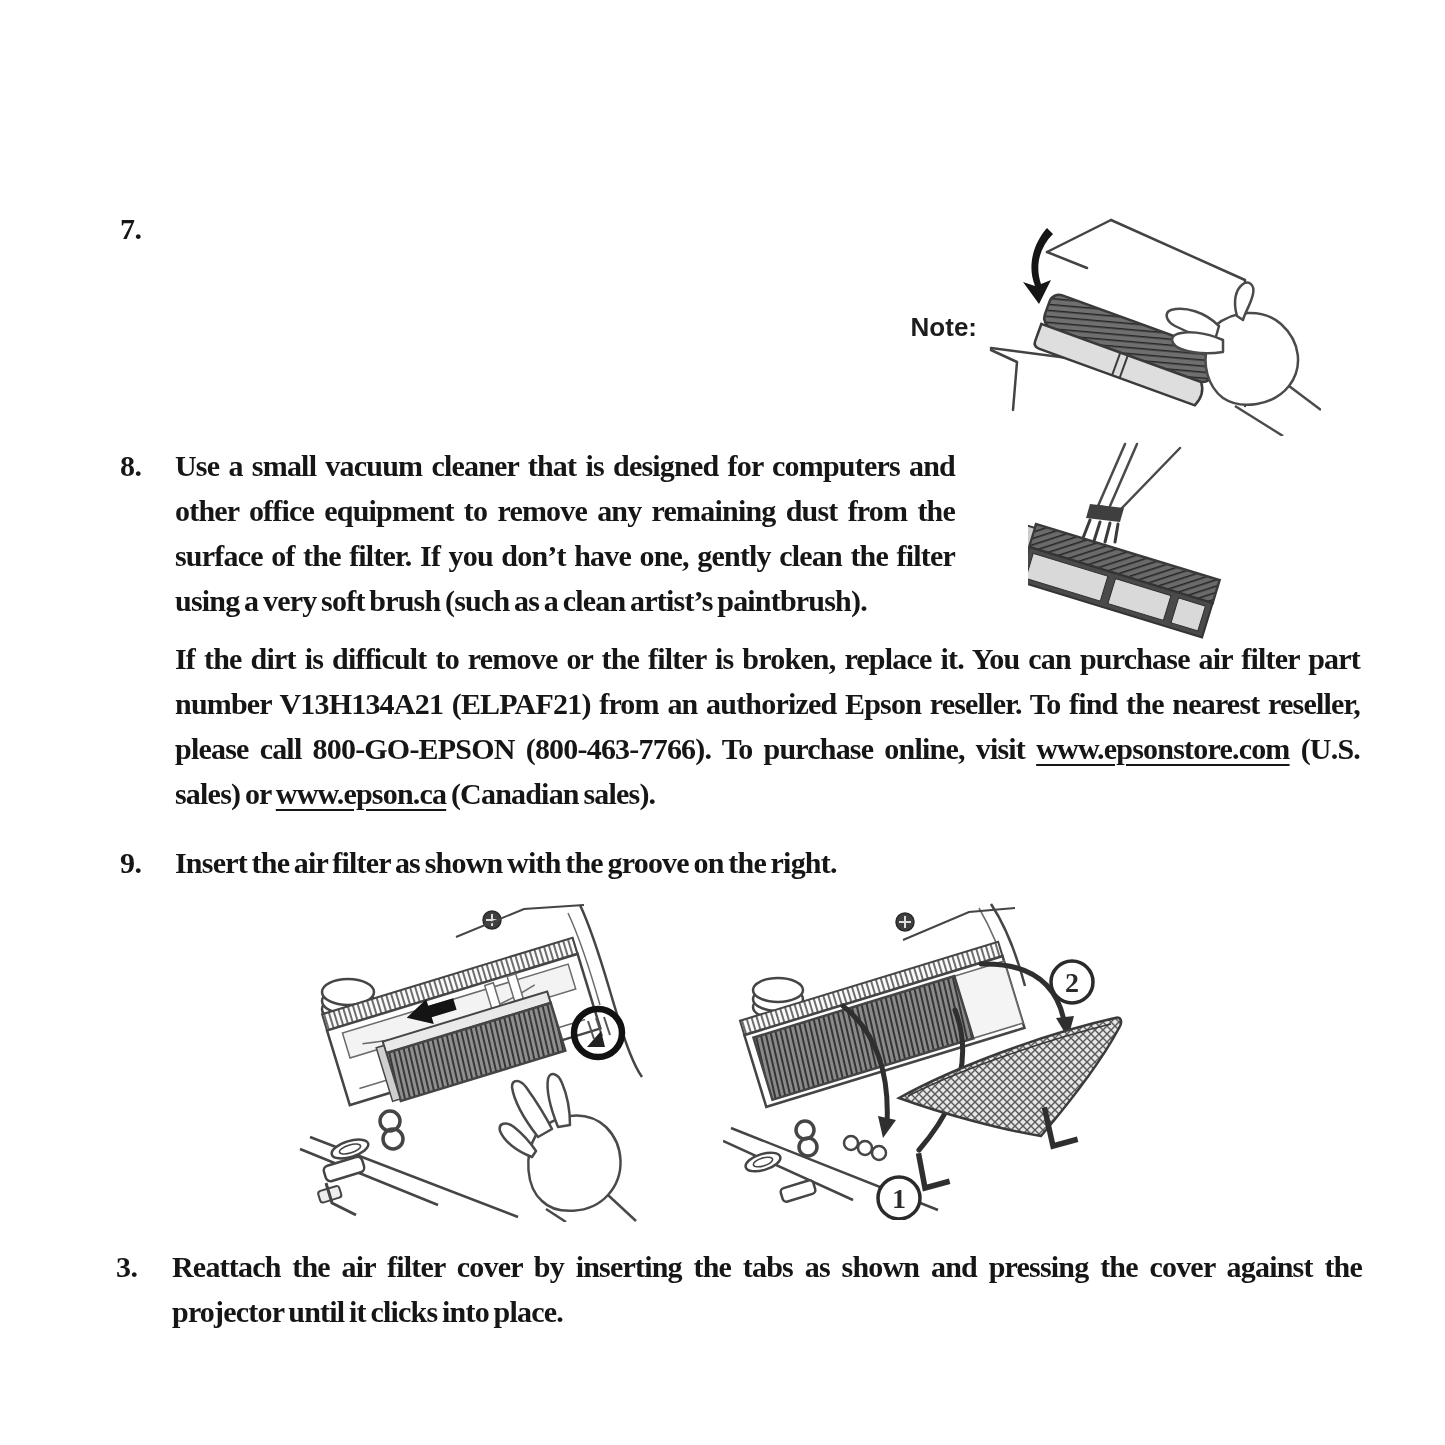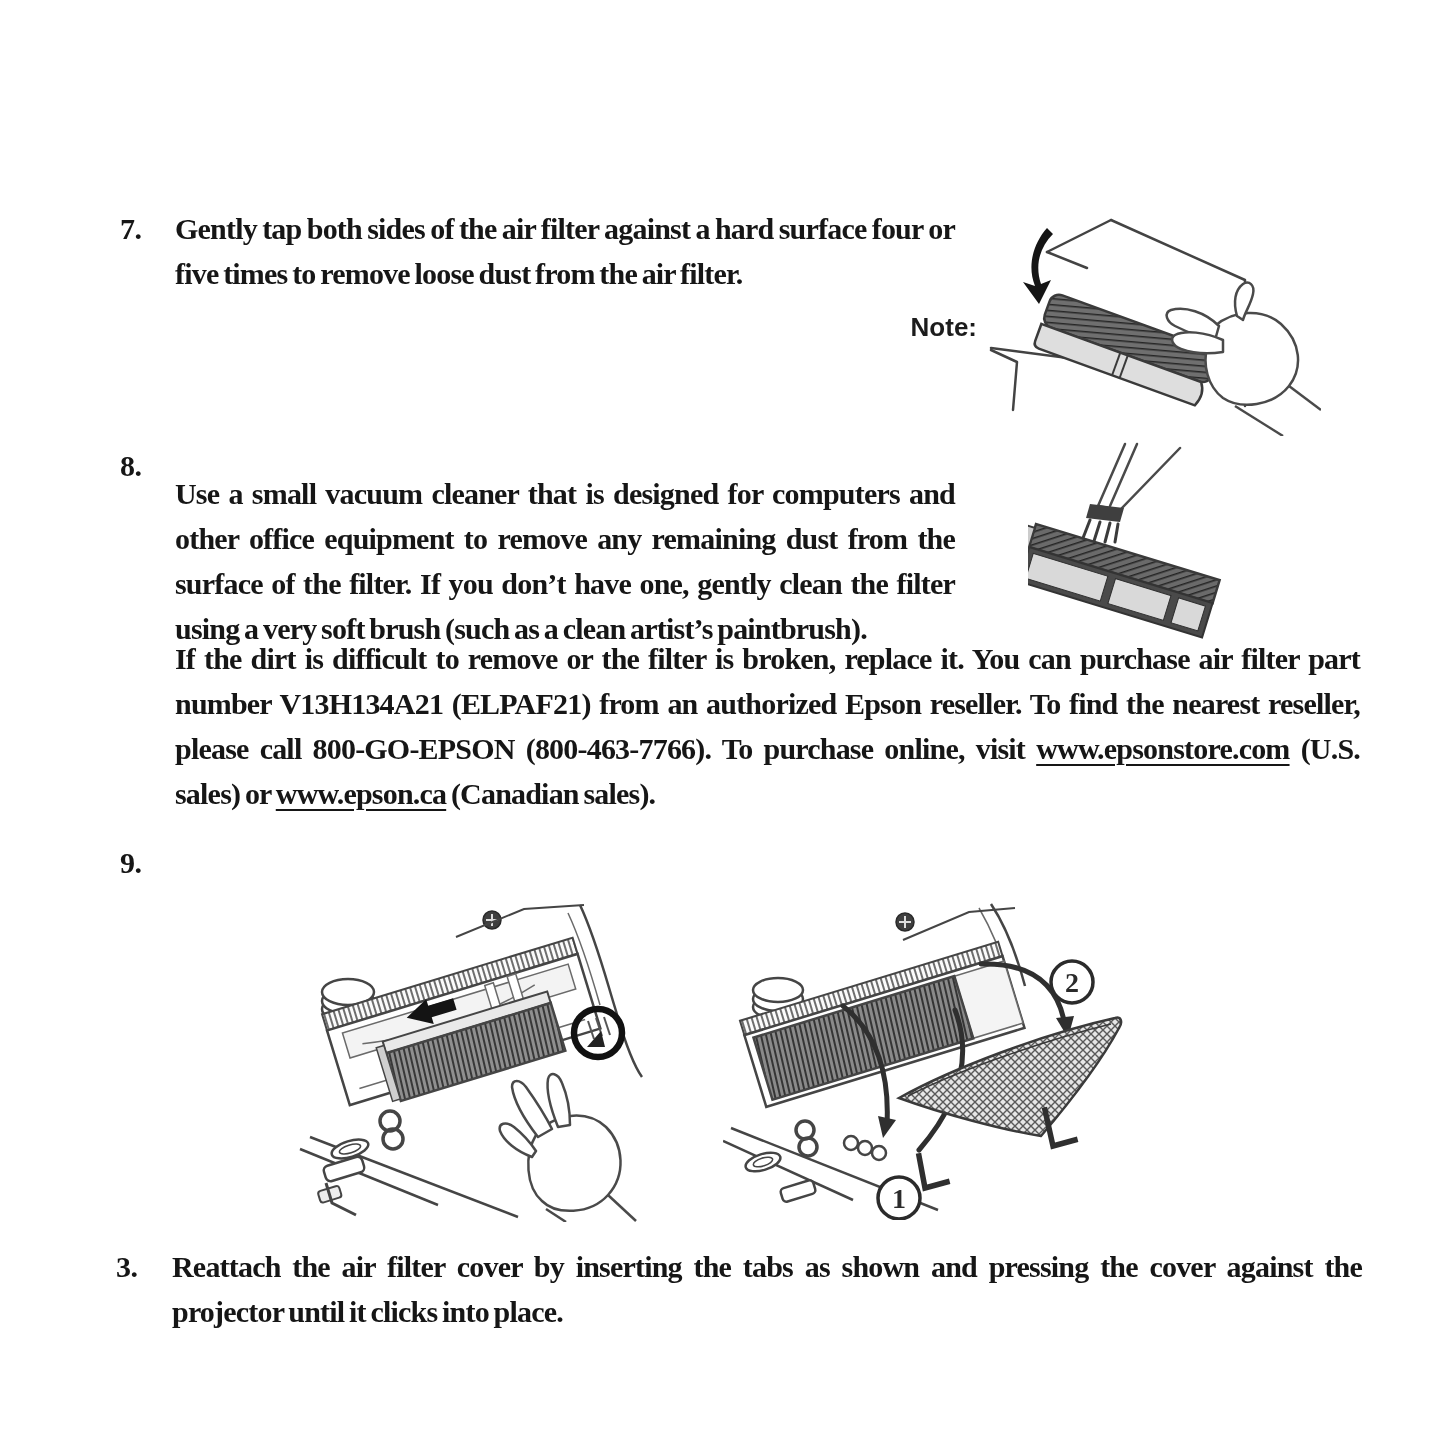--- a/index.html
+++ b/index.html
@@ -19,34 +19,34 @@
   figure{margin:0;padding:0;}
   svg{display:block;}
   .circnum{font-family:"Liberation Serif", serif;font-weight:700;font-size:28px;fill:#2b2b2b;}
 </style>
 </head>
 <body>
 
 <div class="page">
 
   <div class="abs serif-num" style="left:120px;top:206px;">7.</div>
-  <div class="abs serif-text" style="left:175px;top:206px;width:780px;">Gently tap both sides of the air filter against a hard surface four or five times to remove loose dust from the air filter.</div>
 
   <div class="abs" style="left:177px;top:310px;width:800px;text-align:right;">
     <div class="note-label">Note:</div>
   </div>
 
   <div class="abs serif-num" style="left:120px;top:443px;">8.</div>
-  <div class="abs serif-text" style="left:175px;top:443px;width:780px;margin-top:28px;">Use a small vacuum cleaner that is designed for computers and other office equipment to remove any remaining dust from the surface of the filter. If you don’t have one, gently clean the filter using a very soft brush (such as a clean artist’s paintbrush).</div>
+  <div class="abs serif-text" style="left:175px;top:443px;width:780px;">Use a small vacuum cleaner that is designed for computers and other office equipment to remove any remaining dust from the surface of the filter. If you don’t have one, gently clean the filter using a very soft brush (such as a clean artist’s paintbrush).</div>
 
   <p class="abs serif-text" style="left:175px;top:606px;width:1185px;">
     <span>If the dirt is difficult to remove or the filter is broken, replace it. You can purchase air filter part number V13H134A21 (ELPAF21) from an authorized Epson reseller. To find the nearest reseller, please call 800-GO-EPSON (800-463-7766). To purchase online, visit </span><a class="doc-link">www.epsonstore.com</a><span> (U.S. sales) or </span><a class="doc-link">www.epson.ca</a><span> (Canadian sales).</span>
   </p>
 
   <div class="abs serif-num" style="left:120px;top:840px;">9.</div>
+  <div class="abs serif-text single" style="left:175px;top:840px;width:950px;">Insert the air filter as shown with the groove on the right.</div>
 
   <div class="abs serif-num" style="left:116px;top:1244px;">3.</div>
   <div class="abs serif-text" style="left:172px;top:1244px;width:1190px;">Reattach the air filter cover by inserting the tabs as shown and pressing the cover against the projector until it clicks into place.</div>
 
   <figure class="abs" style="left:983px;top:208px;">
     <svg width="338" height="228" viewBox="0 0 338 228">
       <defs>
         <pattern id="f1h" width="6" height="6" patternUnits="userSpaceOnUse" patternTransform="rotate(75)">
           <rect width="6" height="6" fill="#6f6f6f"></rect>
           <line x1="0" y1="0" x2="0" y2="6" stroke="#262626" stroke-width="3"></line>

